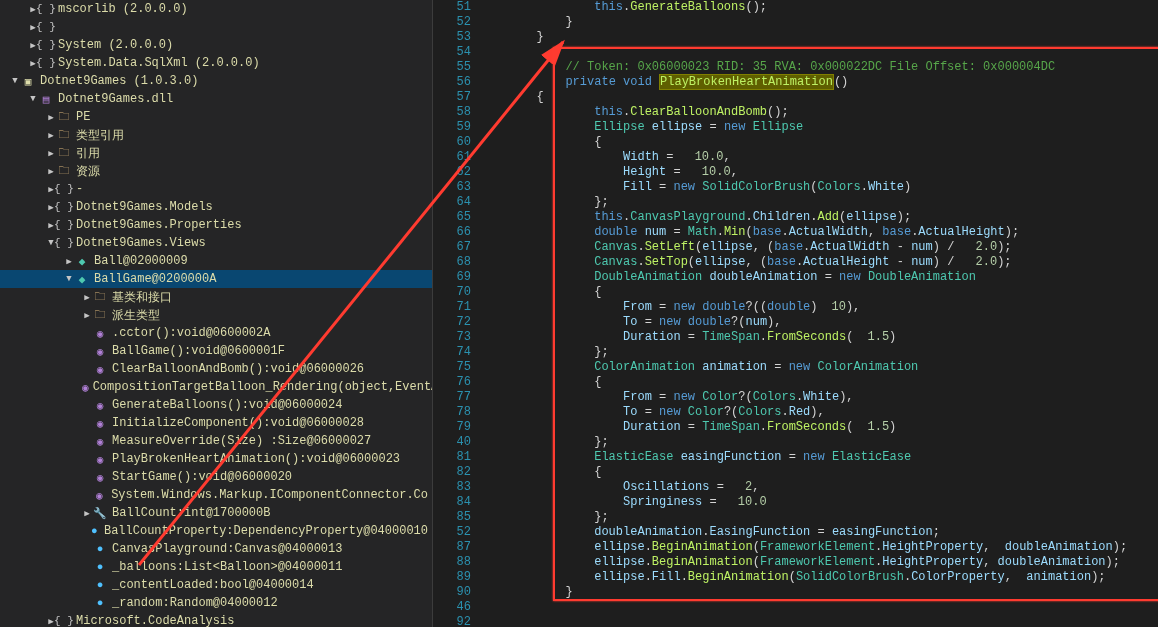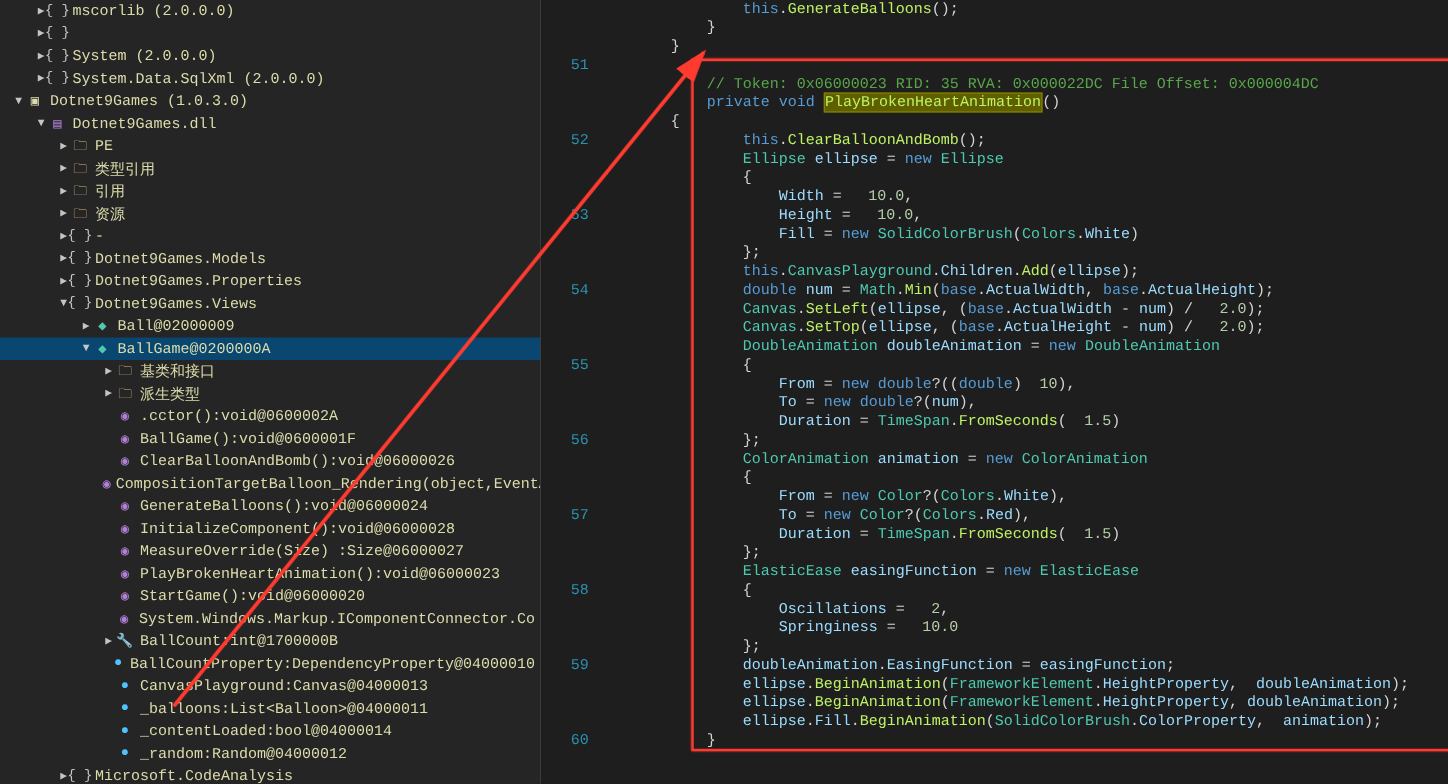--- a/index.html
+++ b/index.html
@@ -69,21 +69,21 @@
   position: relative;
 }
 .gutter {
   width: 38px;
   background: #1e1e1e;
   text-align: right;
   padding-right: 8px;
   color: #2b91af;
   font-size: 12px;
 }
-.gutter div { height: 15px; line-height: 15px; margin-top: 45px; }
+.gutter div { height: 15px; line-height: 15px; }
 .code {
   flex: 1;
   position: relative;
 }
 .box-red {
   position: absolute;
   border: 2px solid #ff3b30;
   box-shadow: 0 0 2px #ff3b30;
   pointer-events: none;
 }

